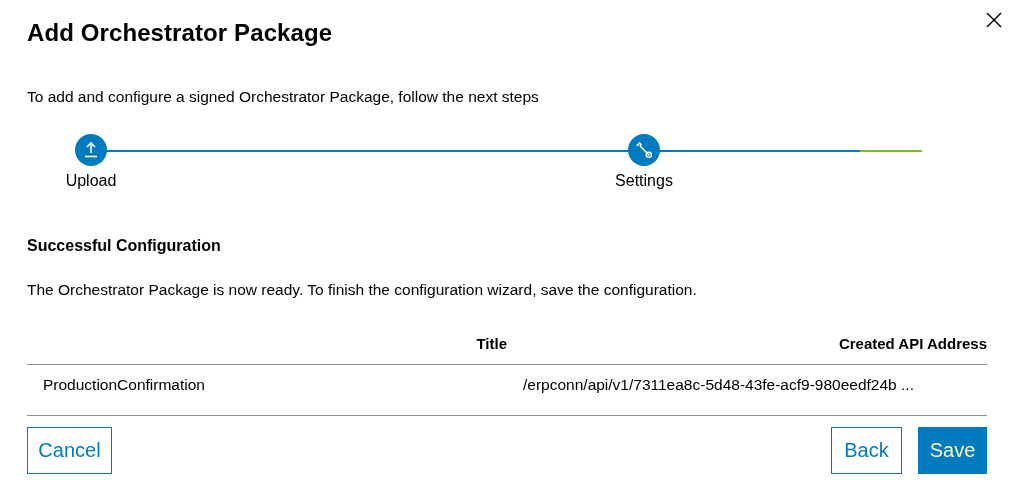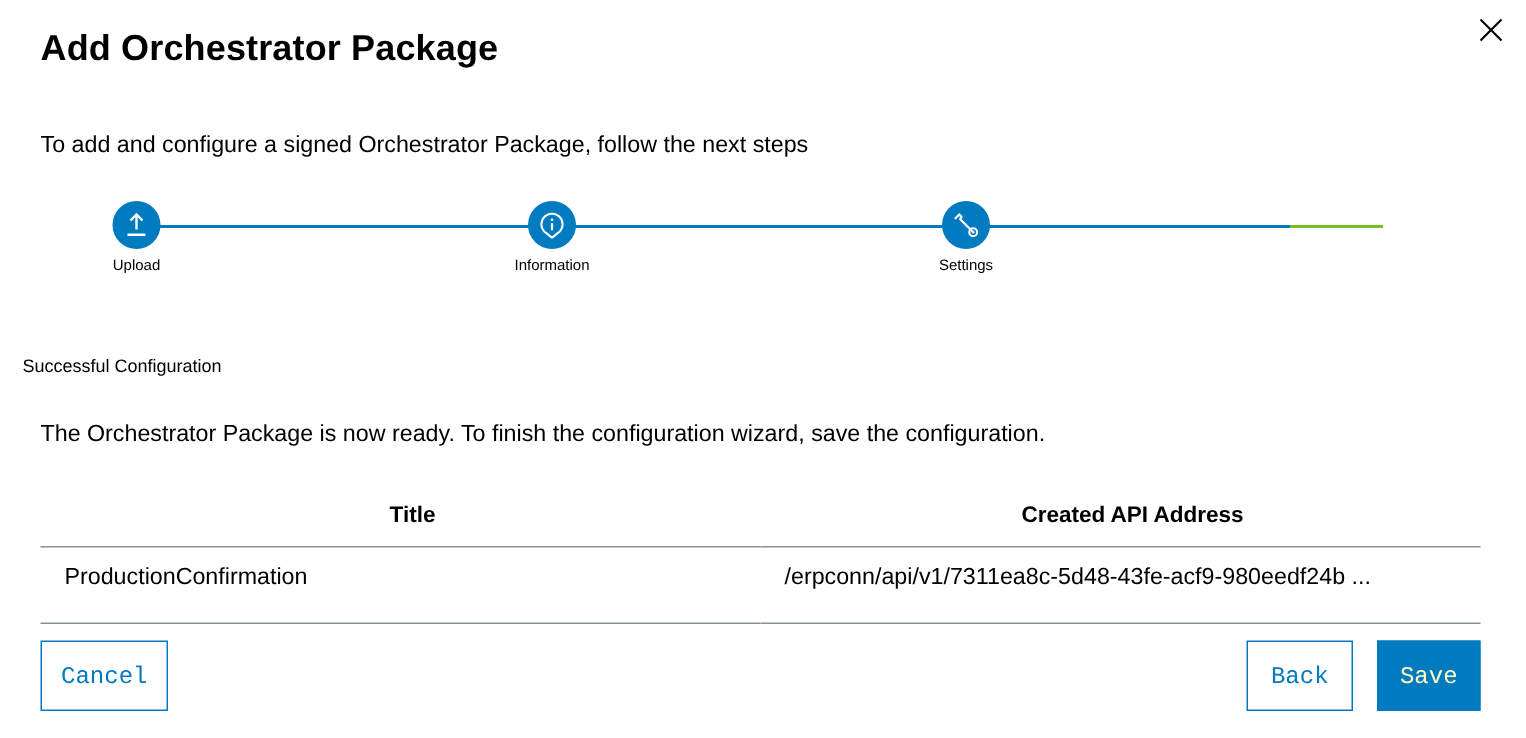--- a/index.html
+++ b/index.html
@@ -5,29 +5,29 @@
   html, body { margin:0; padding:0; background:#ffffff; }
   body { width:1017px; height:492px; position:relative; overflow:hidden;
          font-family: "Liberation Sans", "DejaVu Sans", sans-serif; color:#000; }
   .title { position:absolute; left:27px; top:19px; font-size:24px; font-weight:bold; margin:0; letter-spacing:0.1px; }
   .close { position:absolute; left:984px; top:10px; width:20px; height:20px; cursor:pointer; }
   .intro { position:absolute; left:27px; top:88px; font-size:15.5px; color:#000; }
   .stepper { position:absolute; left:0; top:0; width:1017px; height:200px; pointer-events:none; }
   .line { position:absolute; top:150px; height:1.5px; }
   .step { position:absolute; width:140px; margin-left:-70px; text-align:center; pointer-events:auto; }
   .step .circle { width:32px; height:32px; border-radius:50%; margin:0 auto; display:flex; align-items:center; justify-content:center; }
-  .step .label { font-size:10px; margin-top:6px; color:#000; }
+  .step .label { font-size:16px; margin-top:6px; color:#000; }
   .step.done .label { color:#78be20; }
-  .section-title { position:absolute; left:15px; top:237px; font-size:12px; font-weight:normal; margin:0; }
+  .section-title { position:absolute; left:27px; top:237px; font-size:16px; font-weight:bold; margin:0; }
   .desc { position:absolute; left:27px; top:281px; font-size:15.5px; }
   .table { position:absolute; left:27px; top:322px; width:960px; border-collapse:collapse; }
-  .table th { text-align:center; font-size:15px; font-weight:bold; height:42px; padding:0 0 0 16px; border-bottom:1px solid #8a9097; vertical-align:middle; }
+  .table th { text-align:right; font-size:15px; font-weight:bold; height:42px; padding:0 0 0 16px; border-bottom:1px solid #8a9097; vertical-align:middle; }
   .table td { font-size:15.5px; height:40px; padding:0 0 10px 16px; border-bottom:1px solid #8a9097; vertical-align:middle; }
   .table .c1 { width:464px; }
-  .btn { position:absolute; top:427px; height:47px; box-sizing:border-box; font-size:16px; display:flex; align-items:center; justify-content:center; cursor:pointer; font-family:Liberation Mono, monospace; }
+  .btn { position:absolute; top:427px; height:47px; box-sizing:border-box; font-size:20px; display:flex; align-items:center; justify-content:center; cursor:pointer; font-family:Liberation Sans, sans-serif; }
   .btn.secondary { background:#fff; border:1px solid #007bc0; color:#007bc0; }
   .btn.primary { background:#007bc0; border:1px solid #007bc0; color:#fef9c3; }
 </style>
 </head>
 <body>
 
 <h1 class="title">Add Orchestrator Package</h1>
 
 <div class="close">
   <svg width="20" height="20" viewBox="0 0 20 20">
@@ -46,30 +46,20 @@
     <div class="circle" style="background:#007bc0;">
       <svg width="20" height="20" viewBox="0 0 20 20">
         <line x1="10" y1="3" x2="10" y2="13" stroke="#fff" stroke-width="1.6"></line>
         <polyline points="6,7 10,3 14,7" fill="none" stroke="#fff" stroke-width="1.6"></polyline>
         <line x1="4" y1="16.5" x2="16" y2="16.5" stroke="#fff" stroke-width="1.6"></line>
       </svg>
     </div>
     <div class="label">Upload</div>
   </div>
 
-  <div class="step" style="left:368px; top:134px;">
-    <div class="circle" style="background:#007bc0;">
-      <svg width="20" height="20" viewBox="0 0 20 20">
-        <path d="M10 2.5a7 7 0 0 1 3.5 13.1L10 18.5 6.5 15.6A7 7 0 0 1 10 2.5z" fill="none" stroke="#fff" stroke-width="1.4"></path>
-        <circle cx="10" cy="6.5" r="0.9" fill="#fff"></circle>
-        <line x1="10" y1="8.8" x2="10" y2="13.5" stroke="#fff" stroke-width="1.5"></line>
-      </svg>
-    </div>
-    <div class="label">Information</div>
-  </div>
 
   <div class="step" style="left:644px; top:134px;">
     <div class="circle" style="background:#007bc0;">
       <svg width="20" height="20" viewBox="0 0 20 20">
         <path d="M3 5.5 L5.5 3 L7 4.5 L6.2 6.2 L7.8 7.8 L14 14" fill="none" stroke="#fff" stroke-width="1.5" stroke-linecap="round"></path>
         <circle cx="14.8" cy="14.8" r="2.6" fill="none" stroke="#fff" stroke-width="1.4"></circle>
         <circle cx="14.8" cy="14.8" r="0.9" fill="#fff"></circle>
       </svg>
     </div>
     <div class="label">Settings</div>

